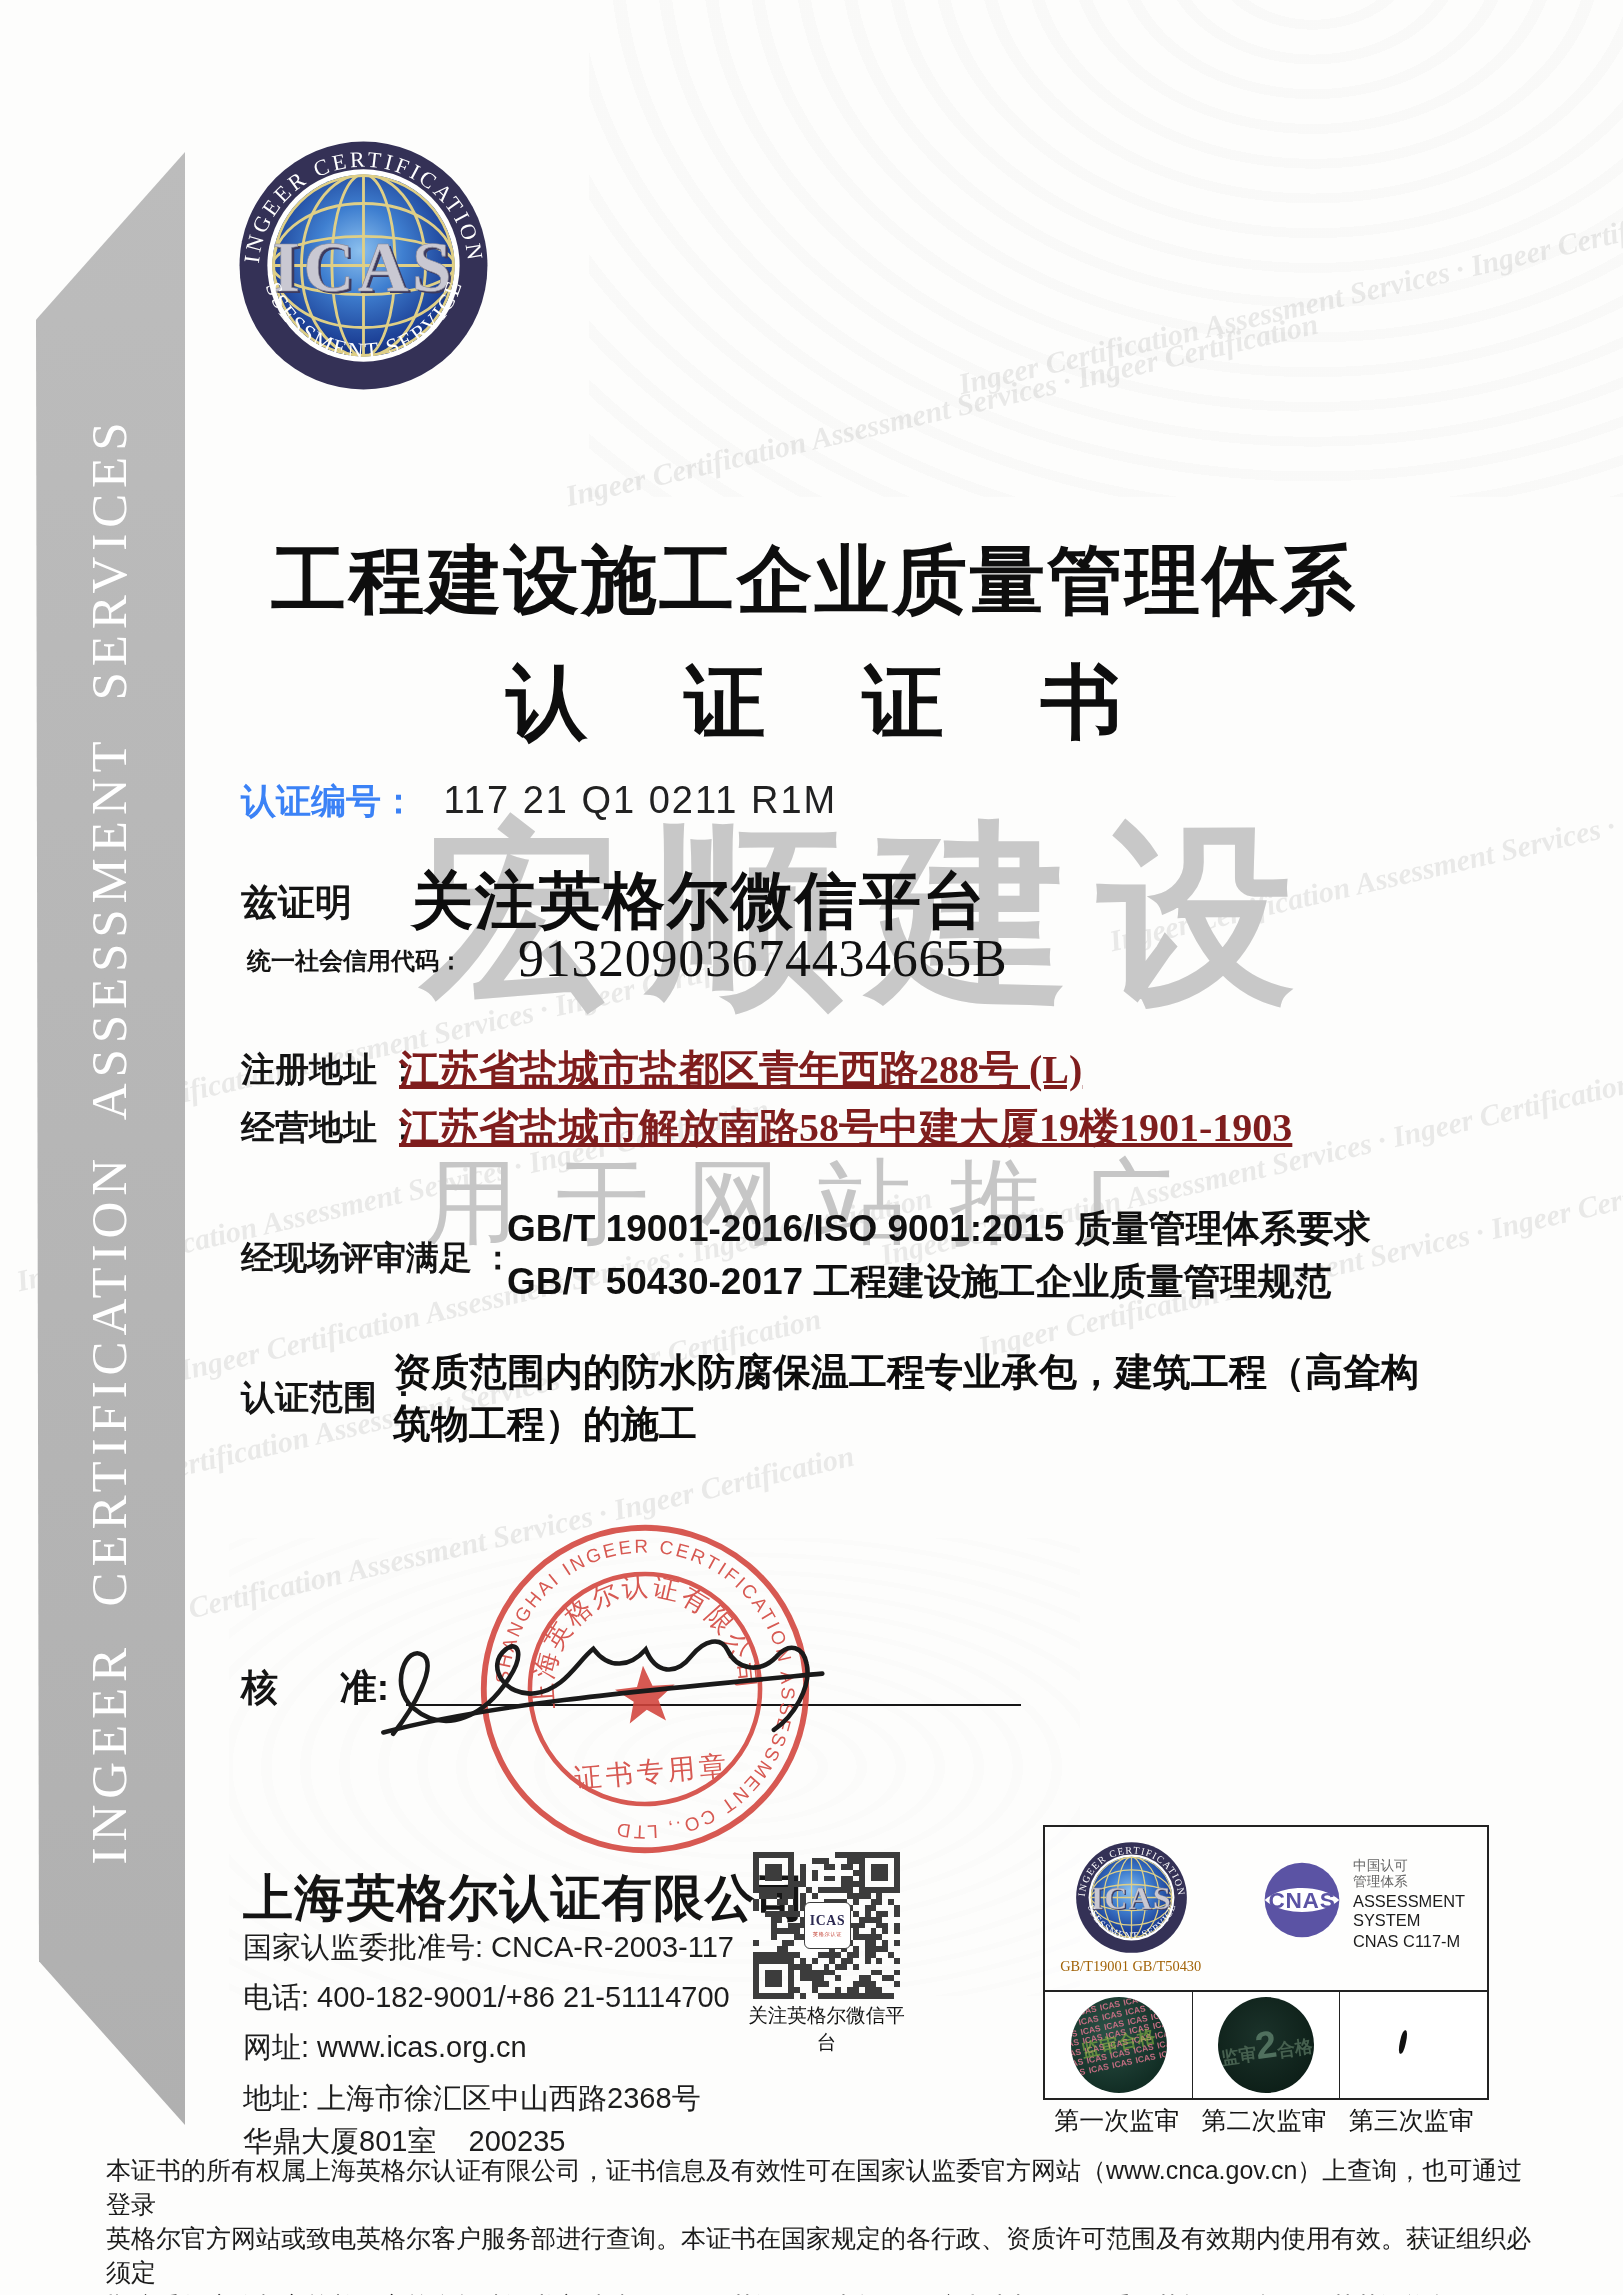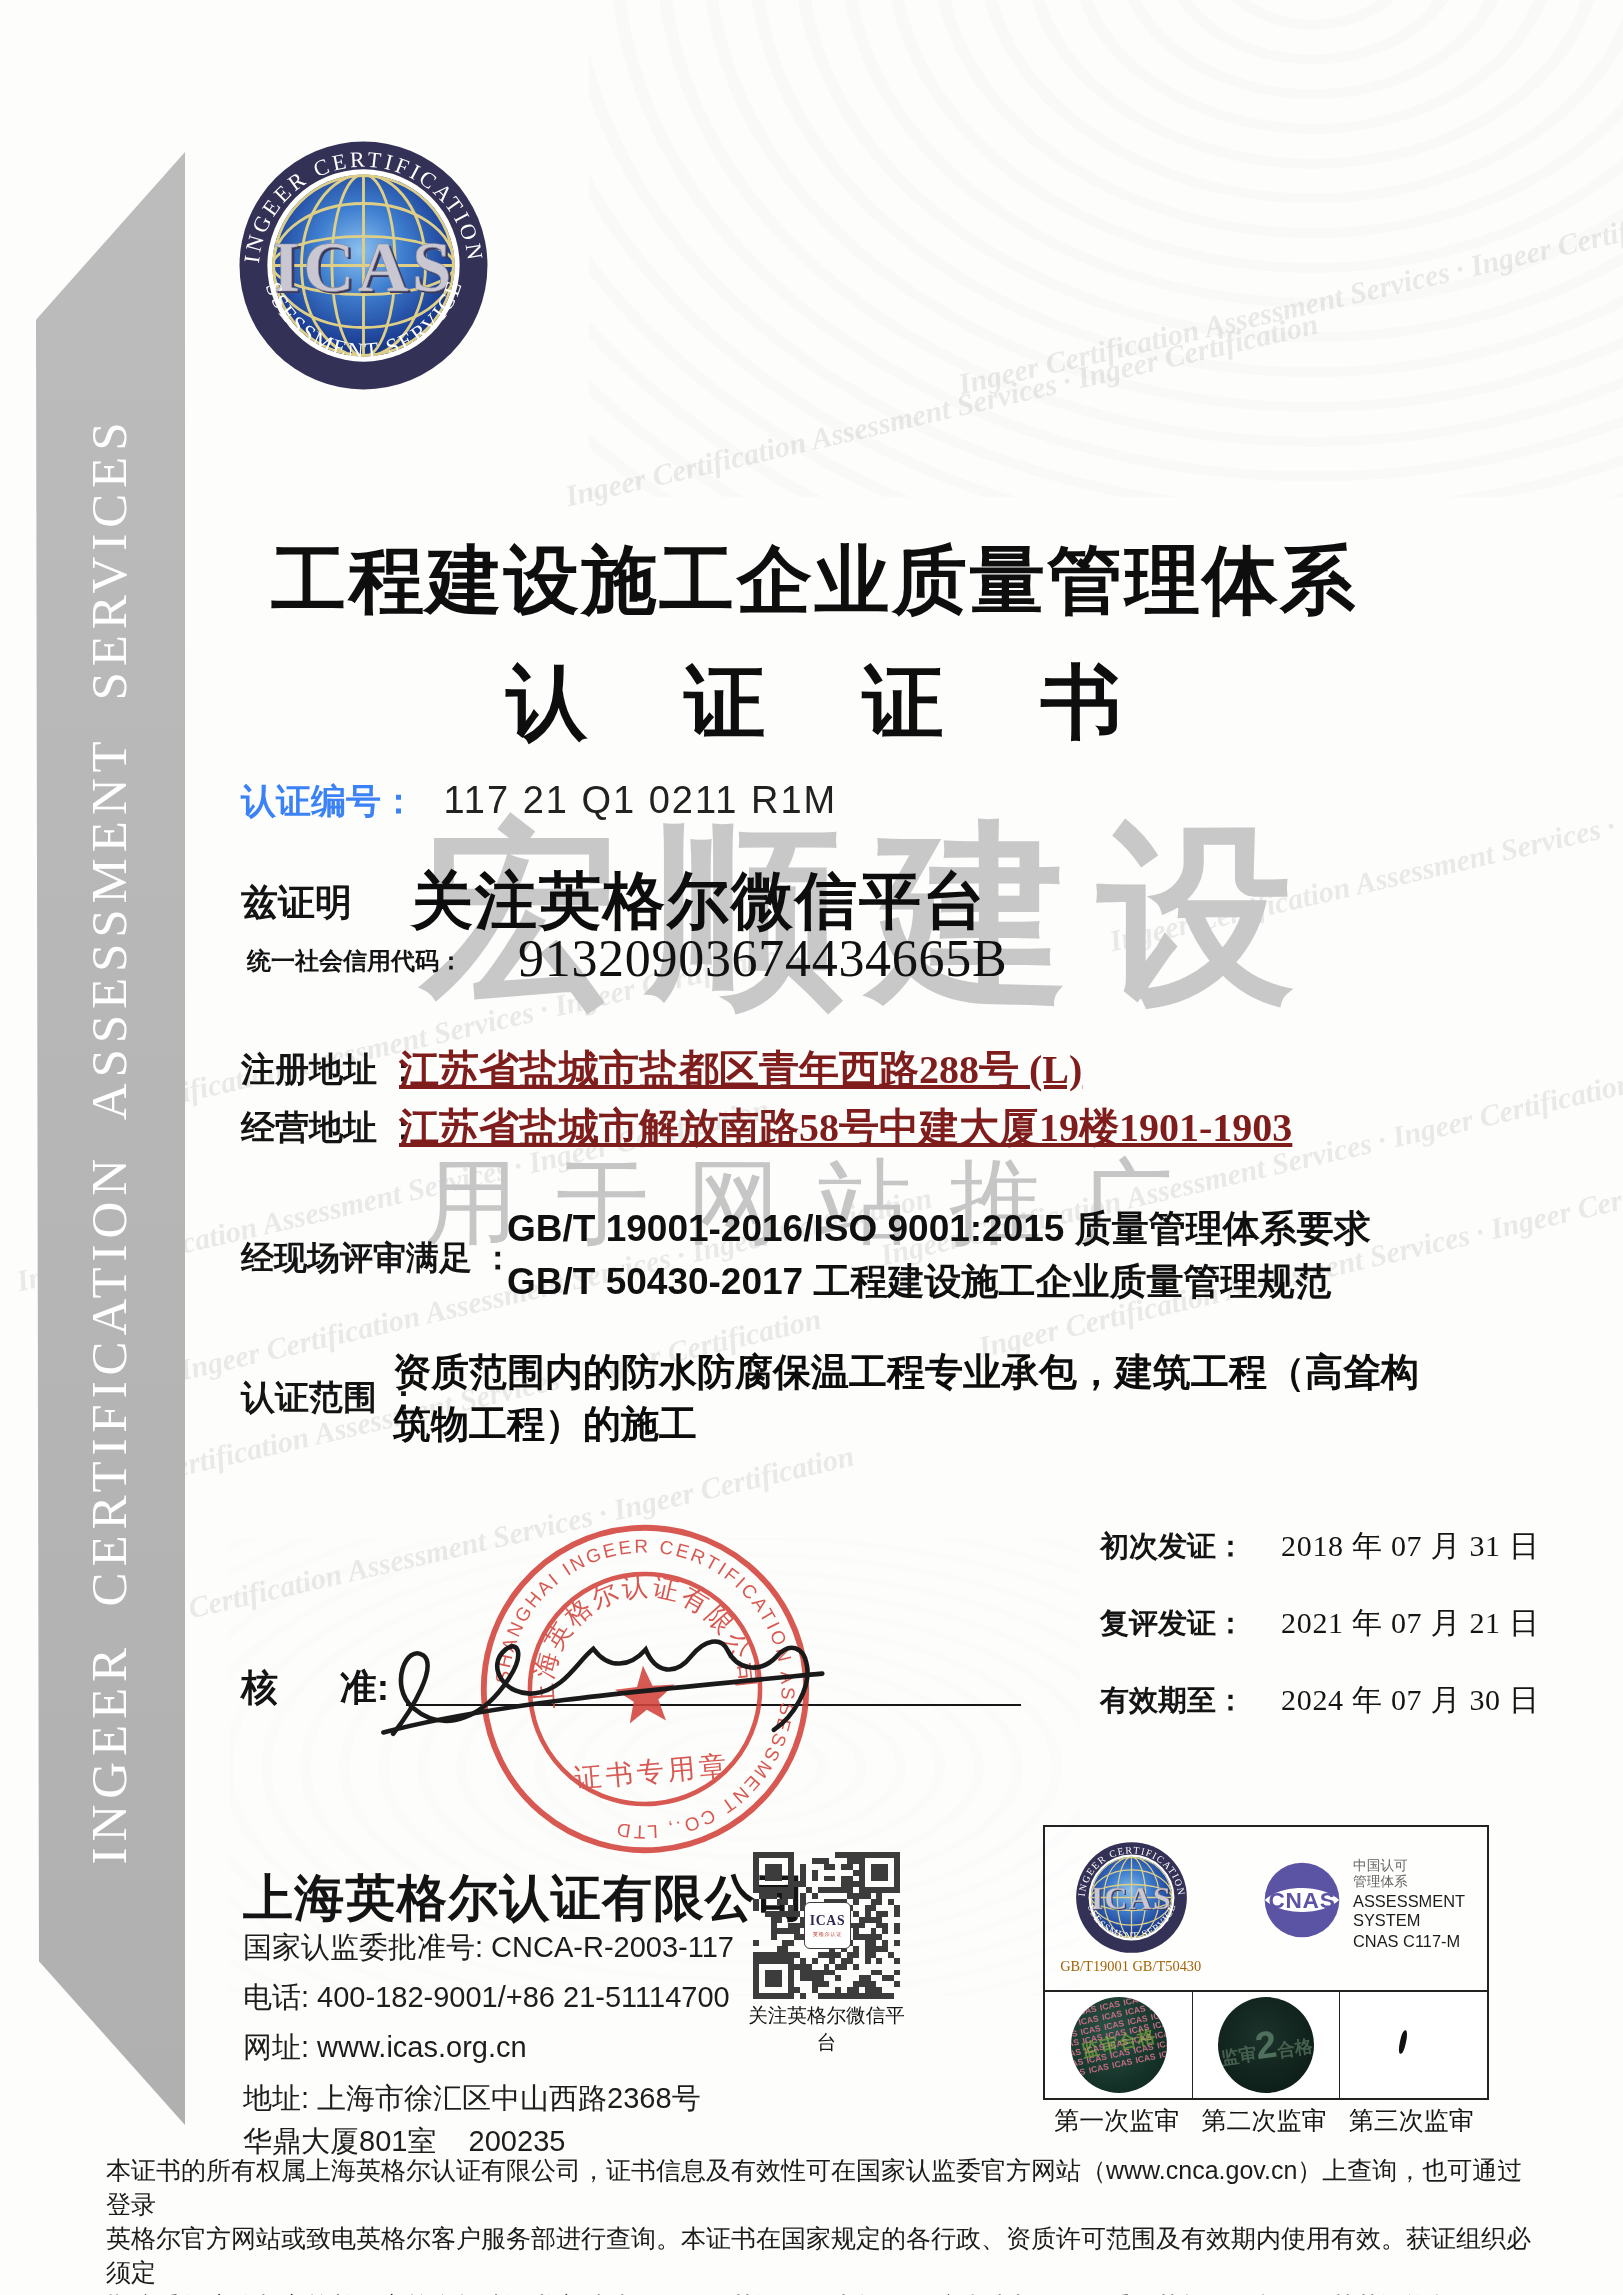--- a/index.html
+++ b/index.html
@@ -194,34 +194,20 @@
   <div class="abs addr-v song" style="left:399px;top:1100px;">江苏省盐城市解放南路58号中建大厦19楼1901-1903</div>
 
   <div class="abs std-l">经现场评审满足 ：</div>
   <div class="abs stdv std1">GB/T 19001-2016/ISO 9001:2015 质量管理体系要求</div>
   <div class="abs stdv std2">GB/T 50430-2017 工程建设施工企业质量管理规范</div>
 
   <div class="abs scope-l">认证范围 ：</div>
   <div class="abs scopev song scope1">资质范围内的防水防腐保温工程专业承包，建筑工程（高耸构</div>
   <div class="abs scopev song scope2">筑物工程）的施工</div>
 
-  <div class="abs dates">
-    <div class="drow">
-      <span class="dl">初次发证：</span>
-      <span class="dv">2018 年 07 月 31 日</span>
-    </div>
-    <div class="drow">
-      <span class="dl">复评发证：</span>
-      <span class="dv">2021 年 07 月 21 日</span>
-    </div>
-    <div class="drow">
-      <span class="dl">有效期至：</span>
-      <span class="dv">2024 年 07 月 30 日</span>
-    </div>
-  </div>
 
   <div class="abs approve">核      准:</div>
   <div class="abs appr-line"></div>
 
   <svg class="abs stamp" width="338" height="338" viewBox="0 0 520 520">
     <defs>
       <path id="sring" d="M 50,260 A 210,210 0 1 1 470,260 A 210,210 0 1 1 50,260" fill="none"></path>
       <path id="sarc" d="M 132,320 A 142,142 0 1 1 388,320" fill="none"></path>
     </defs>
     <g fill="#d2433b" stroke="none" opacity="0.95">

